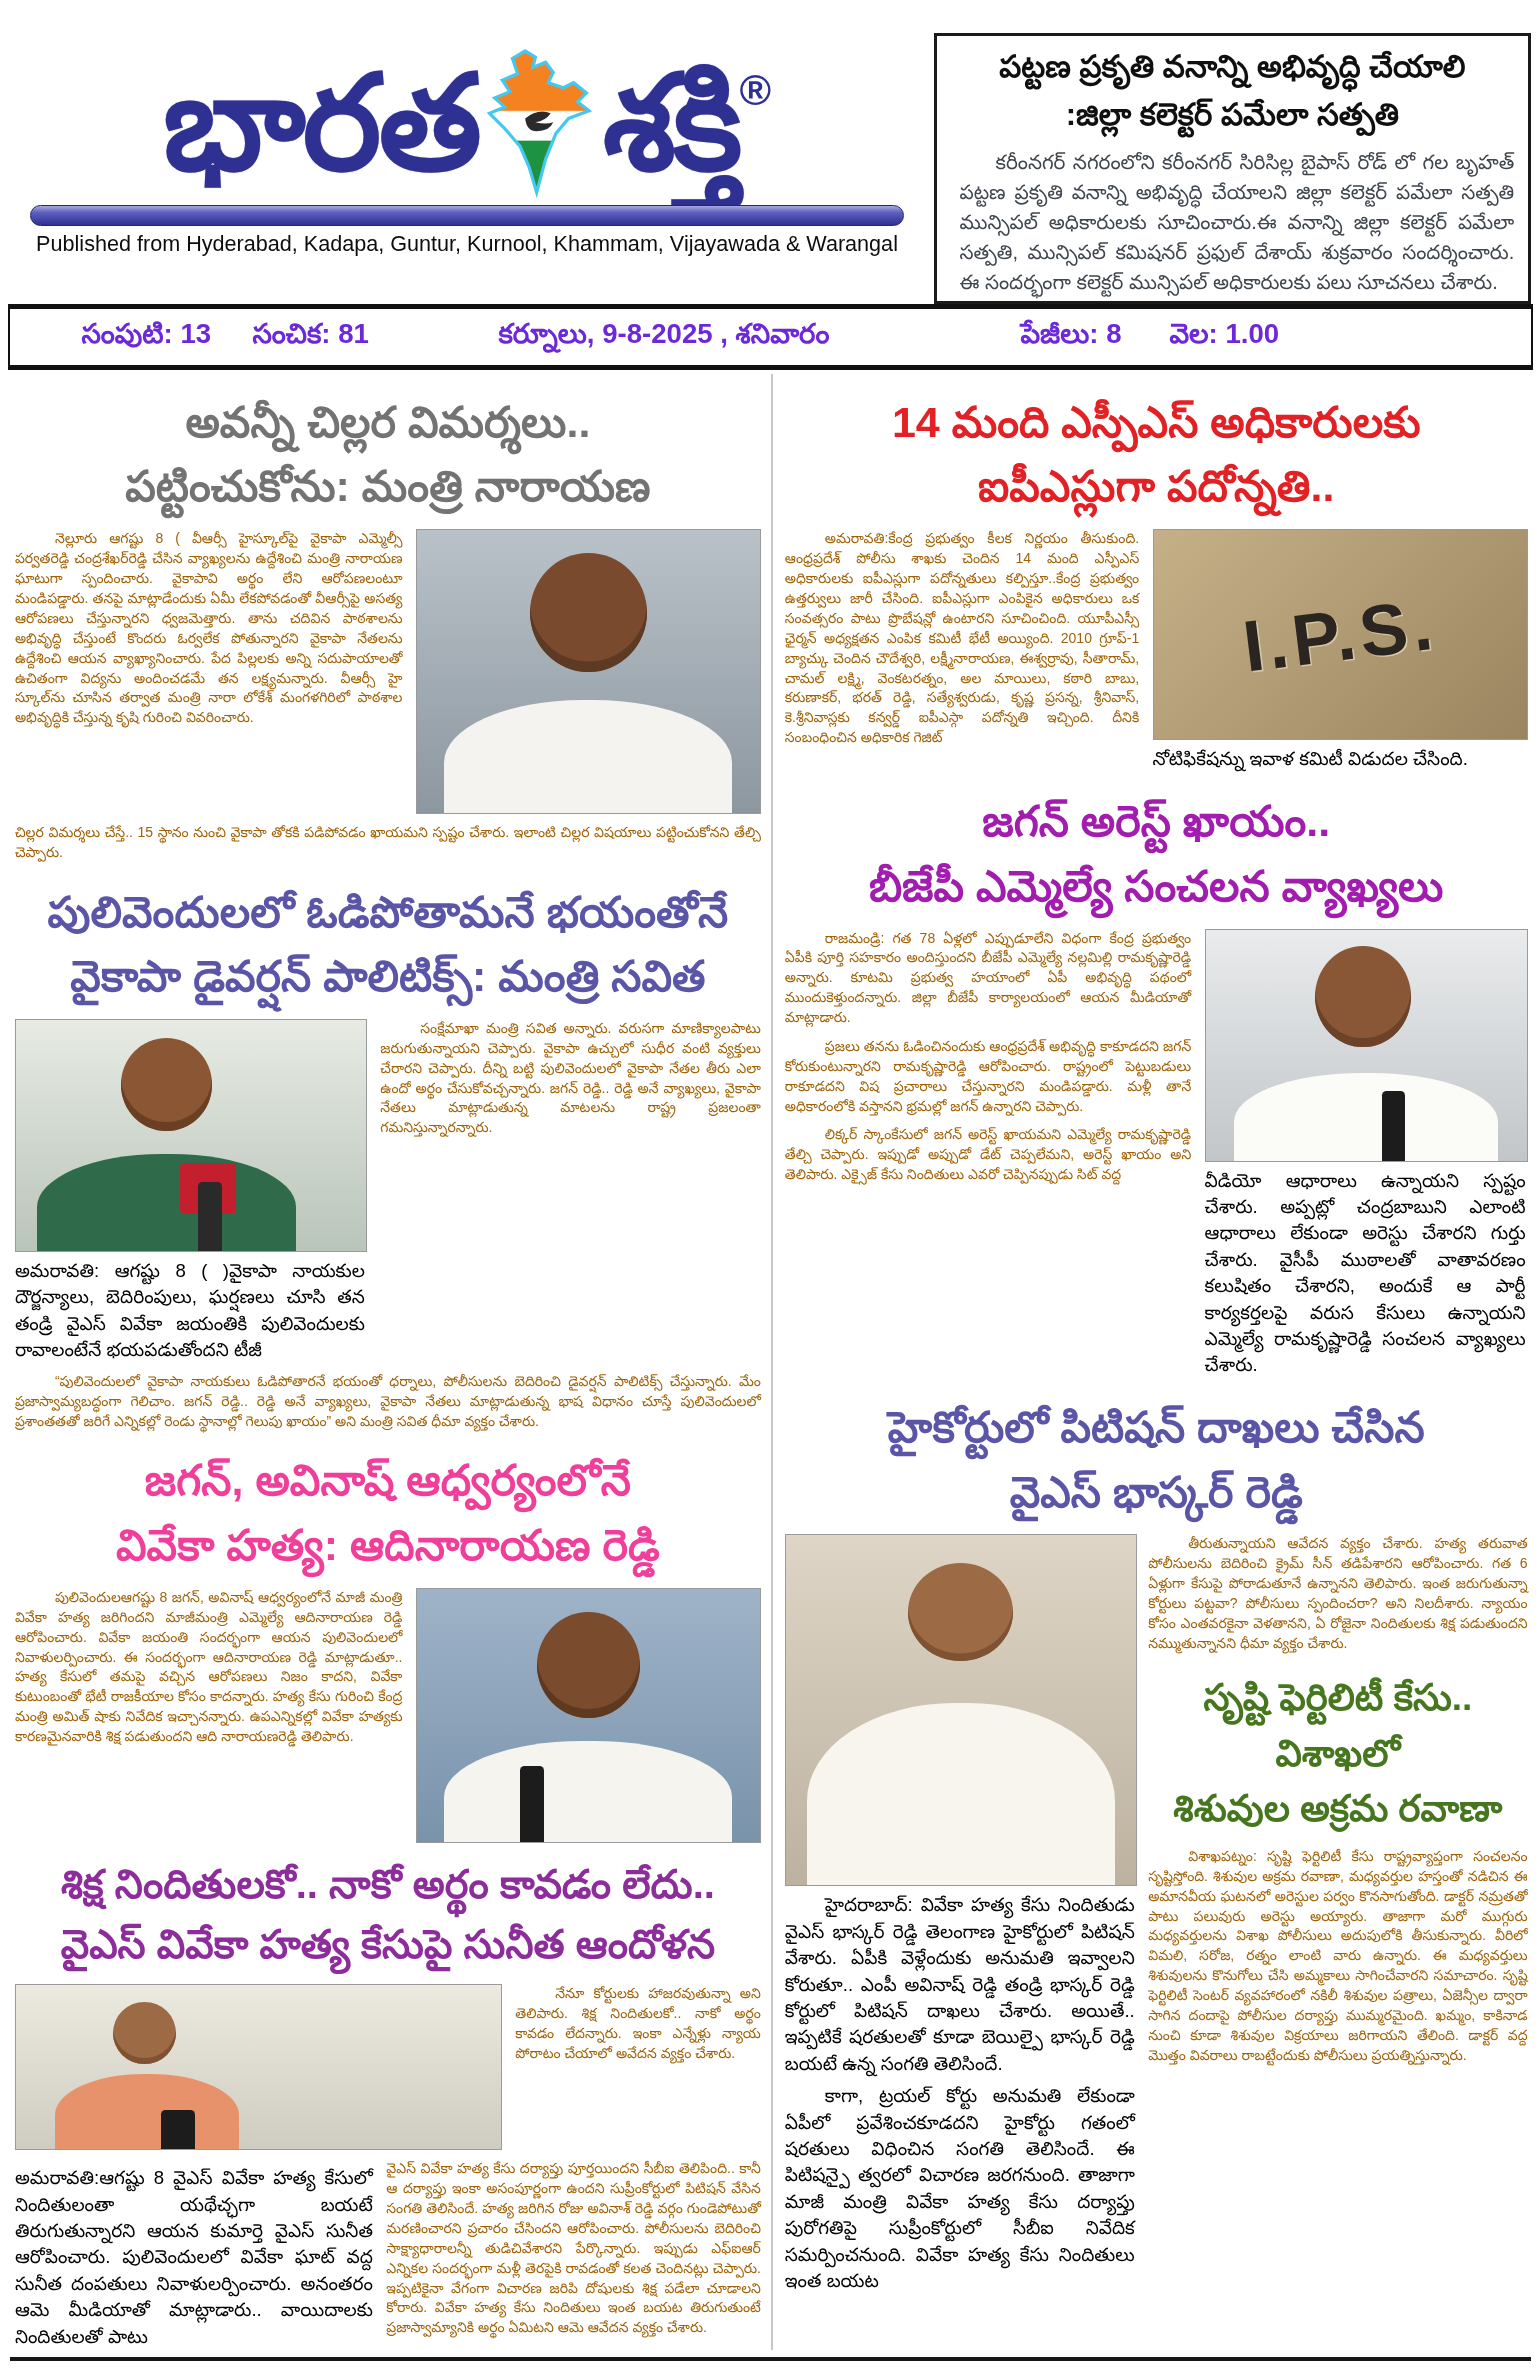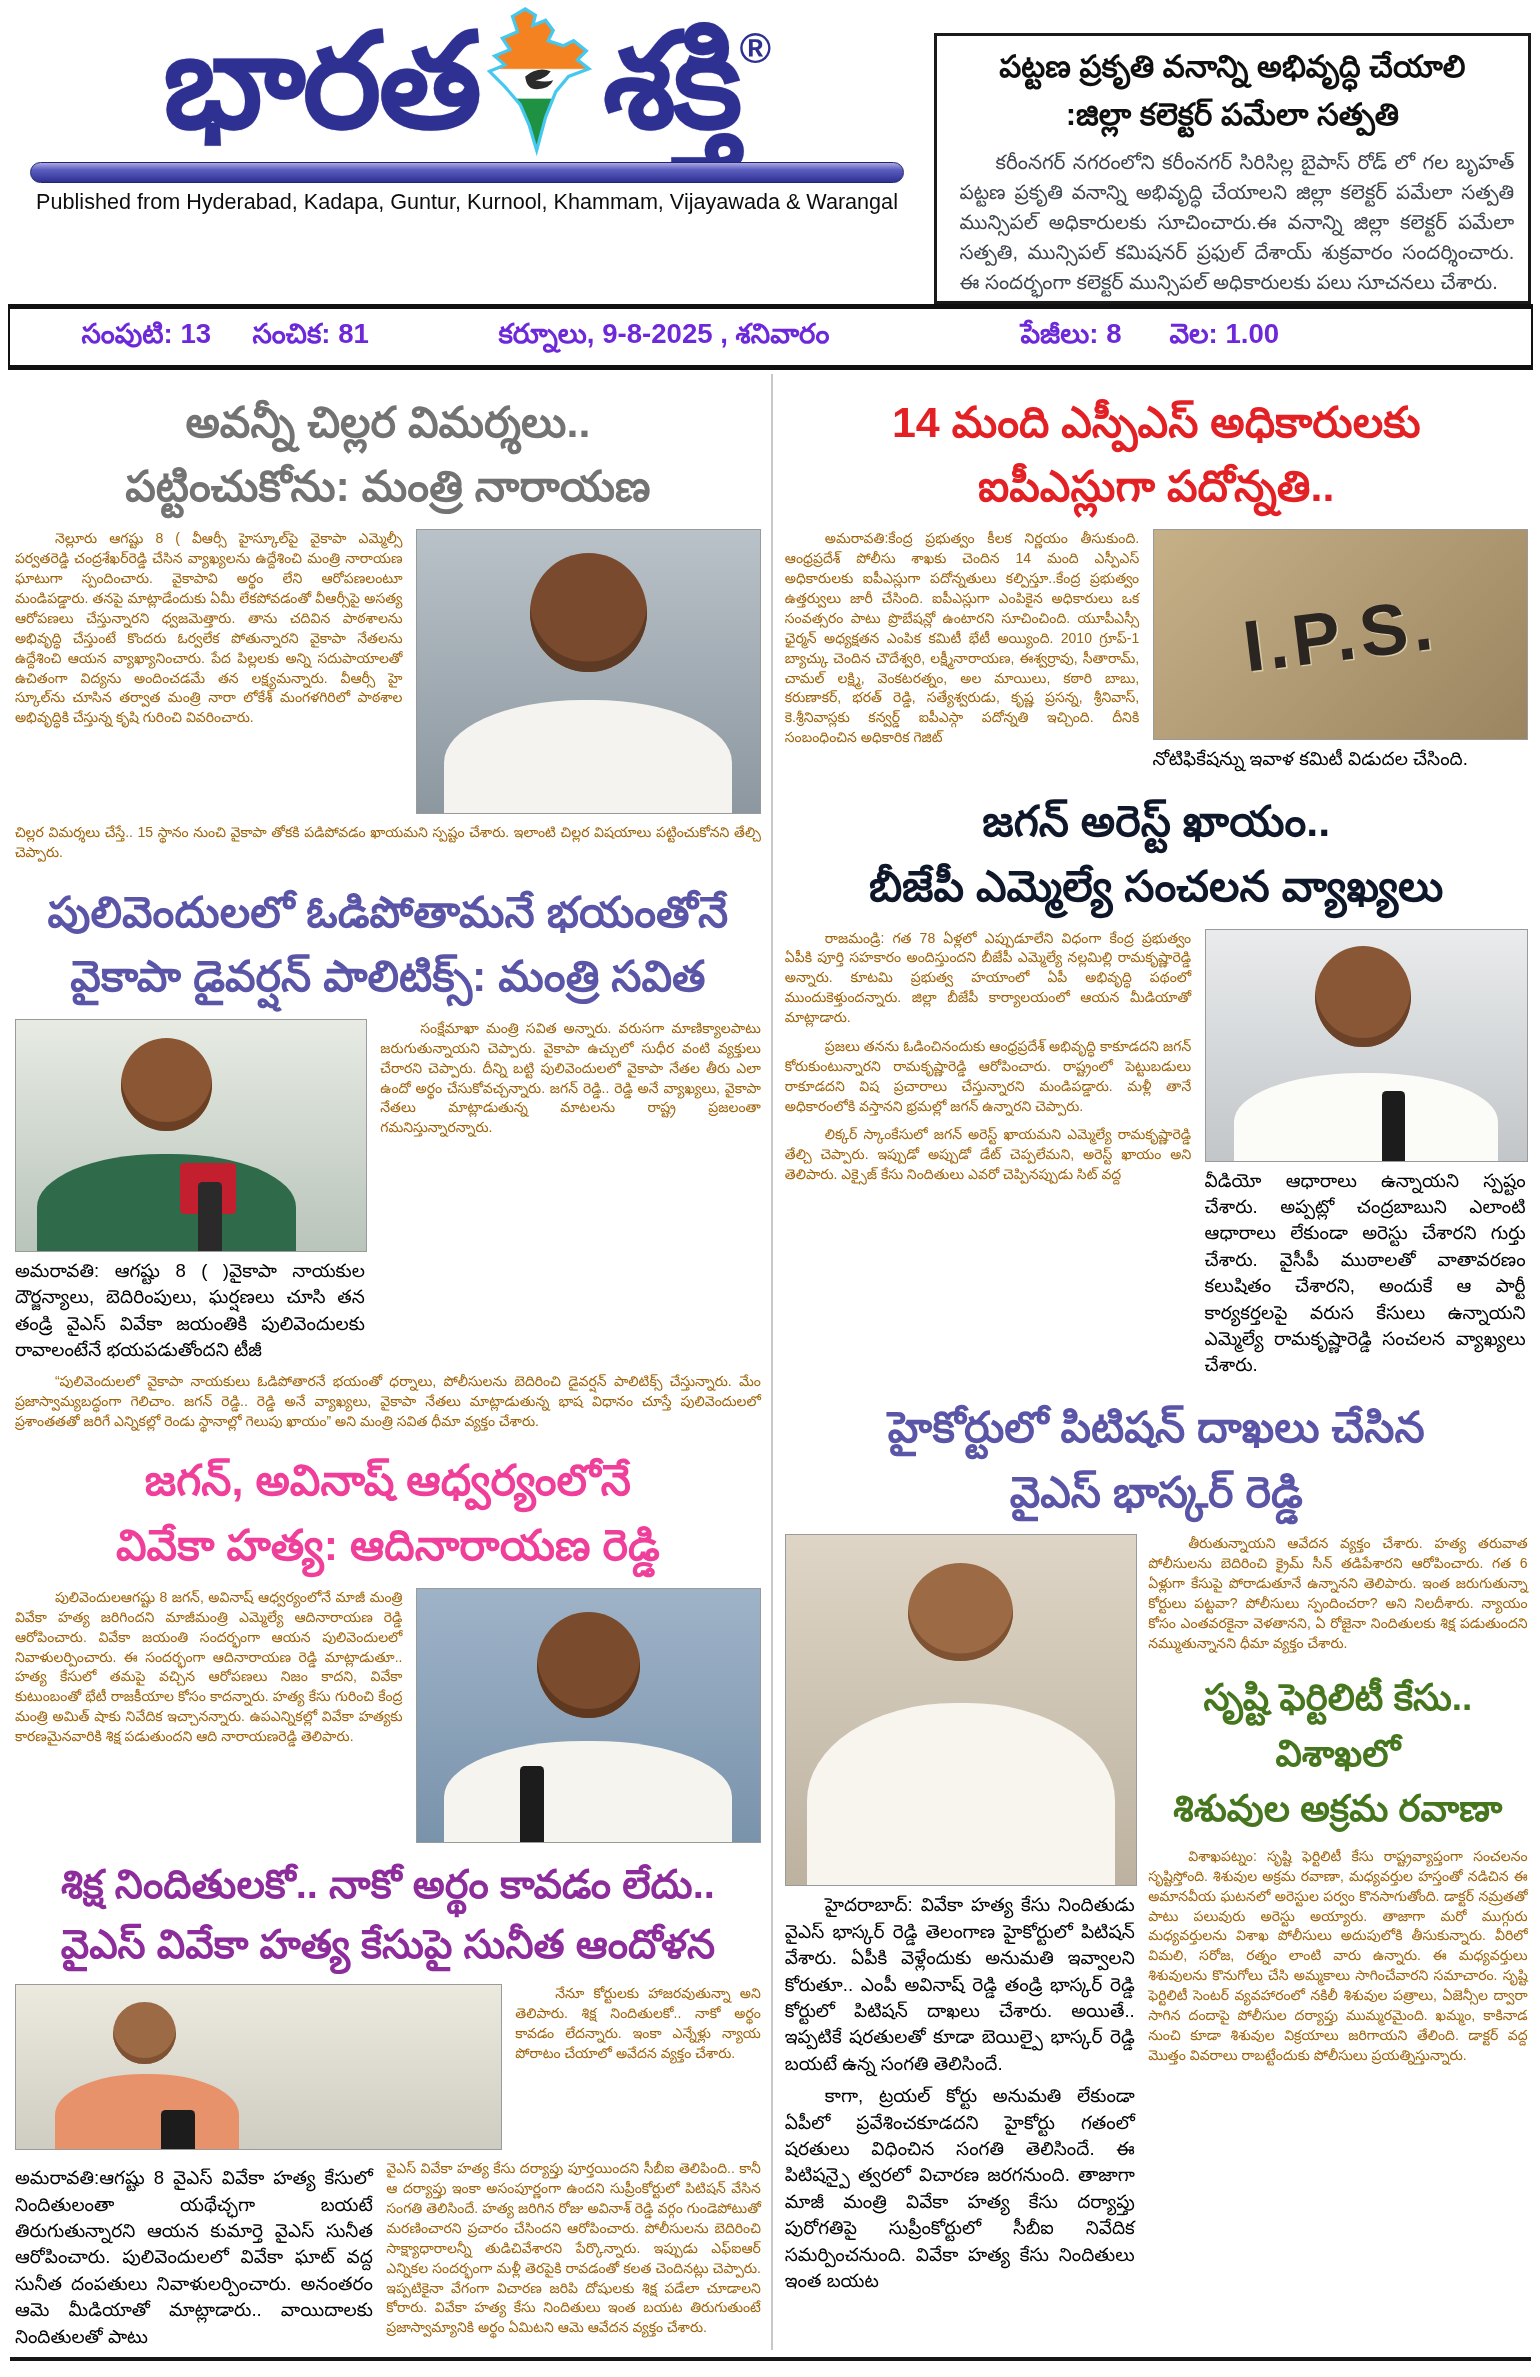--- a/index.html
+++ b/index.html
@@ -2,21 +2,21 @@
 <html style="font-size:12px"><head>
 <meta charset="utf-8">
 <style>
   html,body{margin:0;padding:0;background:#e8e8e8;}
   .page{
     position:relative;width:1541px;height:2377px;margin:0 auto;background:#ffffff;
     font-family:"Liberation Sans",sans-serif;overflow:hidden;box-sizing:border-box;
     padding:4.5px 10.4px 0 10.4px;
   }
   
-  .header{display:flex;align-items:flex-start;gap:10.4px;}
+  .header{display:flex;align-items:center;gap:10.4px;}
   .masthead{flex:1.62;display:flex;flex-direction:column;justify-content:flex-end;}
   .logo-row{display:flex;align-items:center;justify-content:center;}
   .logo-text{font-size:133px;font-weight:bold;color:#2e3192;line-height:1;letter-spacing:-3px;
     text-shadow:0 0 1.5px #fff, 0 0 0.7px #2e3192;}
   .logo-map{width:133px;height:153px;margin:0 -4.5px;flex:none;}
   .reg-mark{font-size:43px;font-weight:bold;color:#2e3192;align-self:flex-start;margin-top:19.4px;}
   .blue-bar{height:19.4px;border-radius:10.4px;margin:4.5px 19.4px 3px 19.4px;
     background:linear-gradient(180deg,#a9a9e0 0%,#5d5fc0 35%,#2e3192 100%);
     border:1.5px solid #23266e;}
   .published{font-weight:normal;font-size:21.6px;color:#0d0d0d;text-align:center;padding:2.2px 0 4.5px 0;}
@@ -40,21 +40,21 @@
   .colR{flex:1;padding:0 3px 0 12px;}
   
   .hl{text-align:center;font-weight:bold;line-height:1.5;margin:16.4px 0 10.4px 0;}
   .hl .l{display:block;}
   .hl-lg{font-size:43px;}
   .hl-md{font-size:40px;margin-top:11px;}
   .hl-gr{font-size:37px;}
   .c-red1{color:#737373;}
   .c-red2{color:#e32125;}
   .c-purple{color:#5b55a8;}
-  .c-blue{color:#0f172a;}
+  .c-blue{color:#a21caf;}
   .c-pink{color:#ef3f9b;}
   .c-violet{color:#8d2d9c;}
   .c-green{color:#46771e;}
   
   .bt{font-size:14px;line-height:1.42;text-align:justify;color:#a16207;}
   .ind{text-indent:40px;}
   .row{display:flex;gap:13.4px;align-items:flex-start;}
   .grow{flex:1;min-width:0;}
   .mt{margin-top:9px;}
   .caption{font-size:18.6px;line-height:1.42;color:#000000;text-align:justify;margin-top:6px;}

